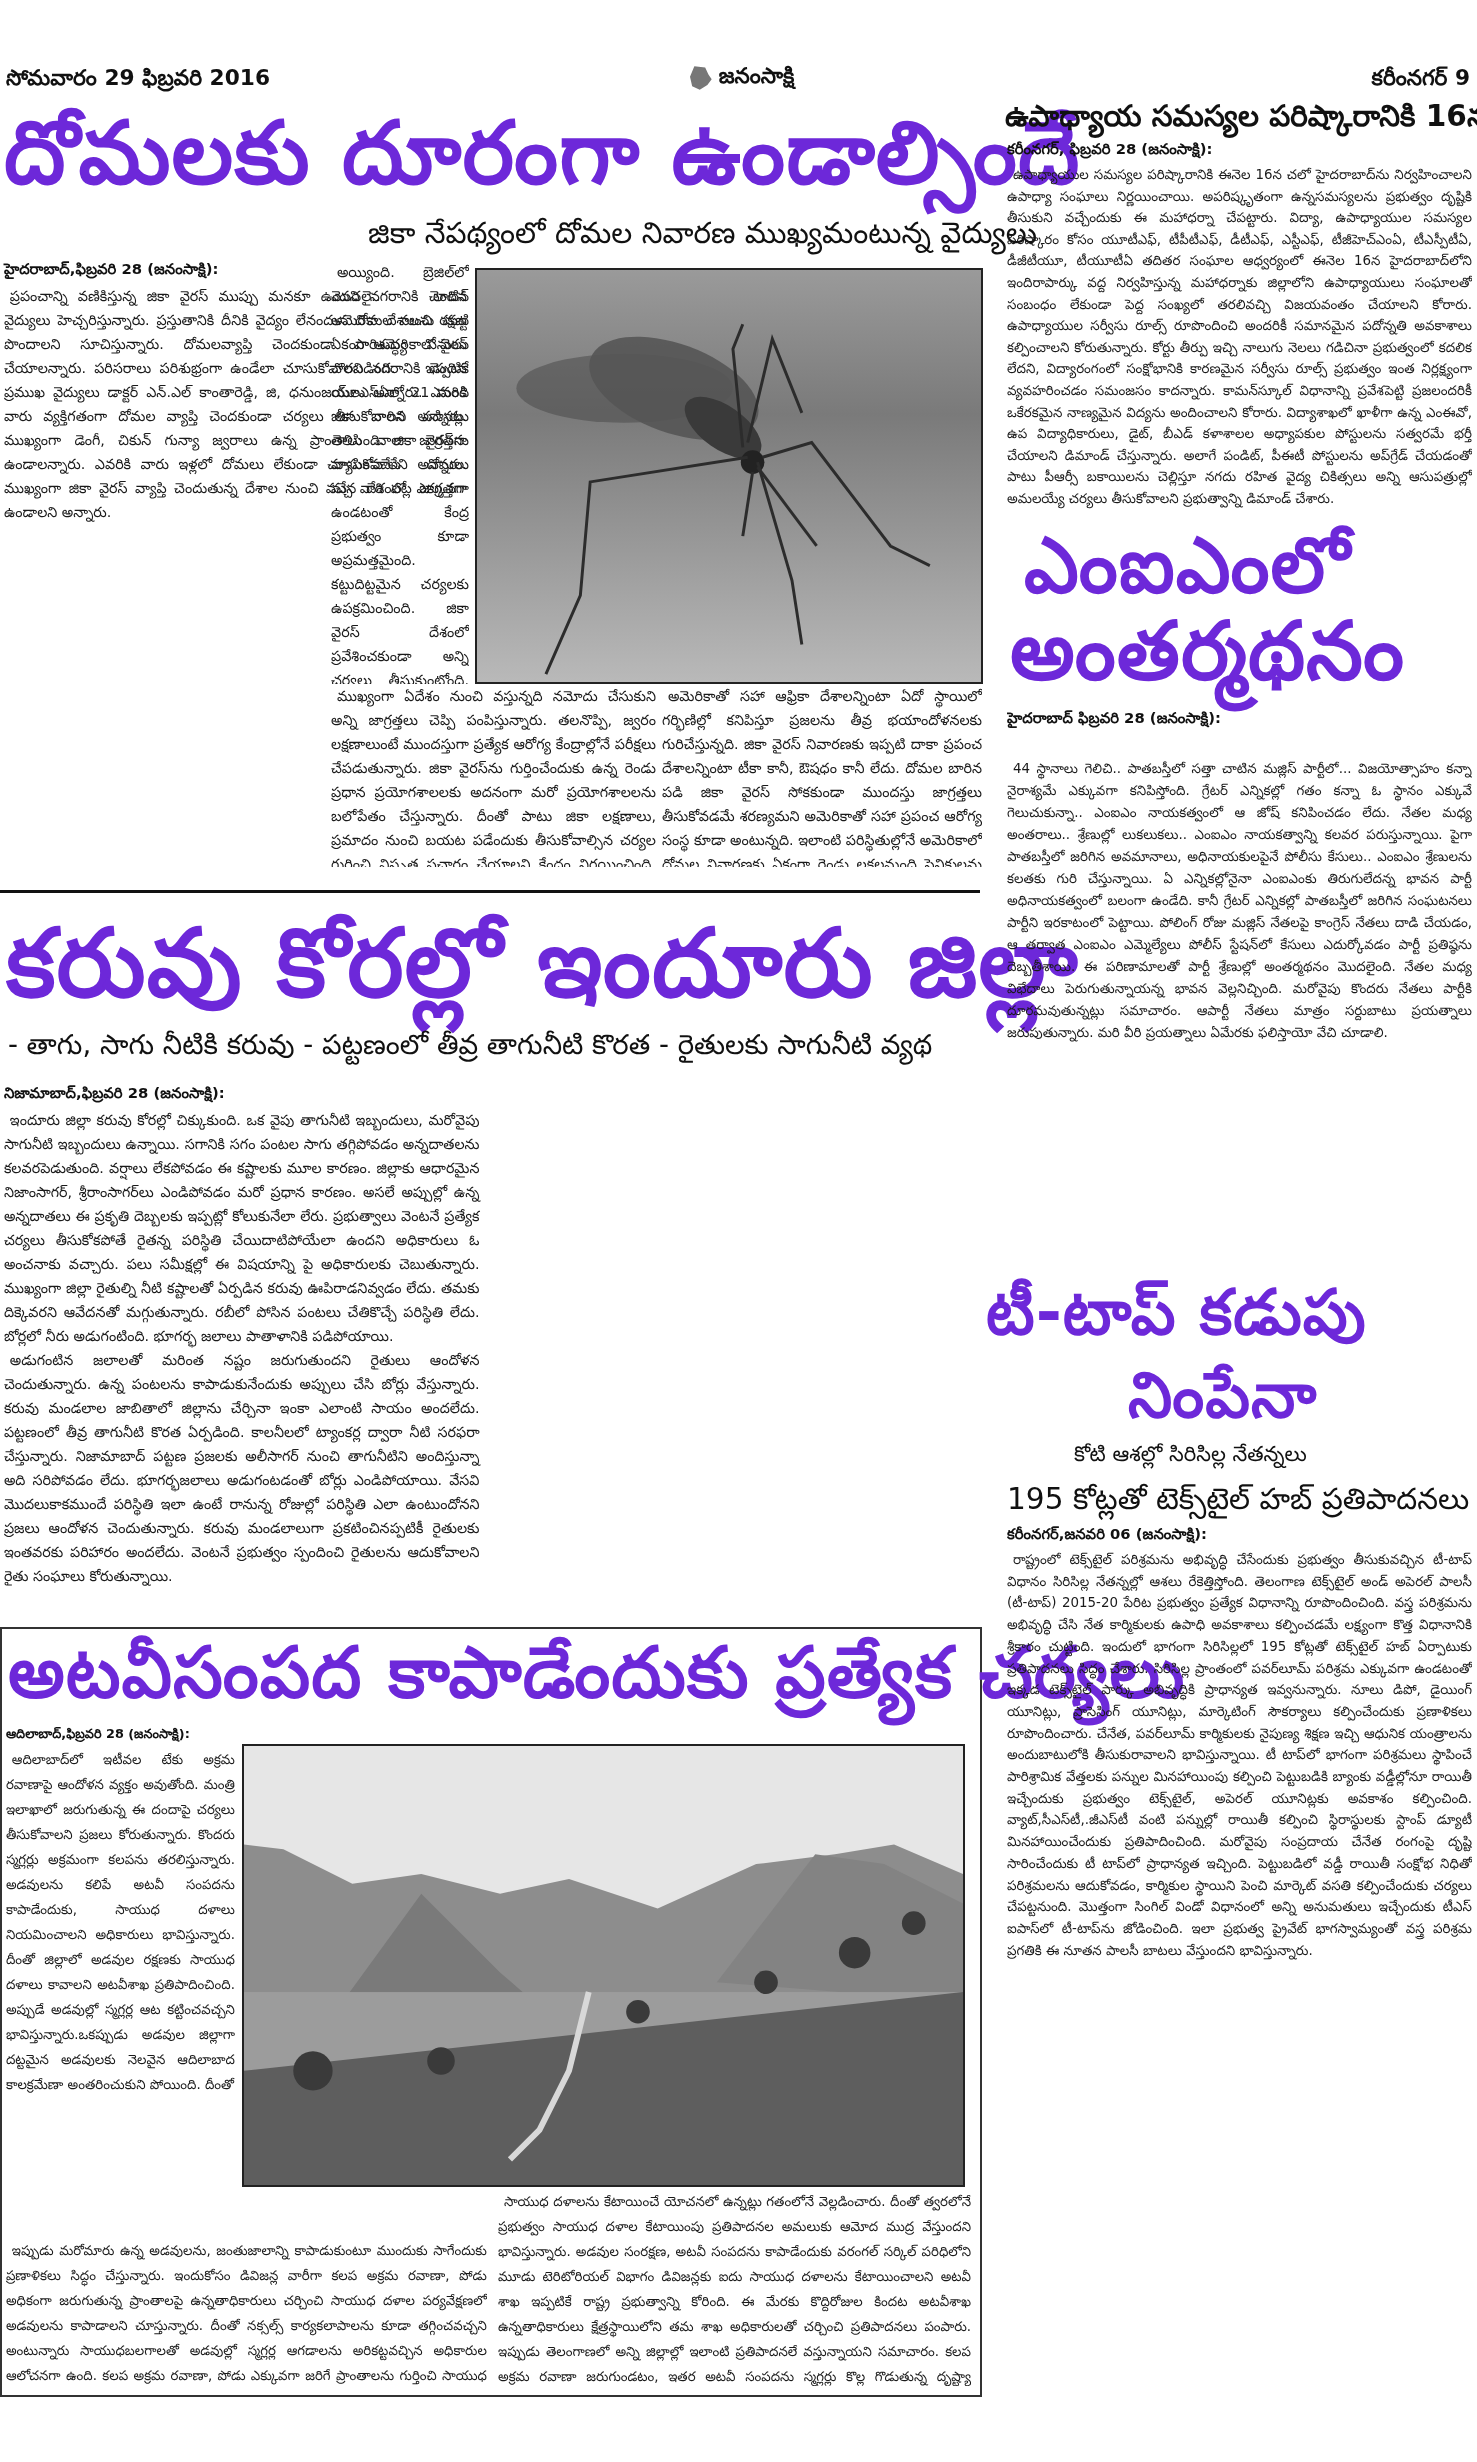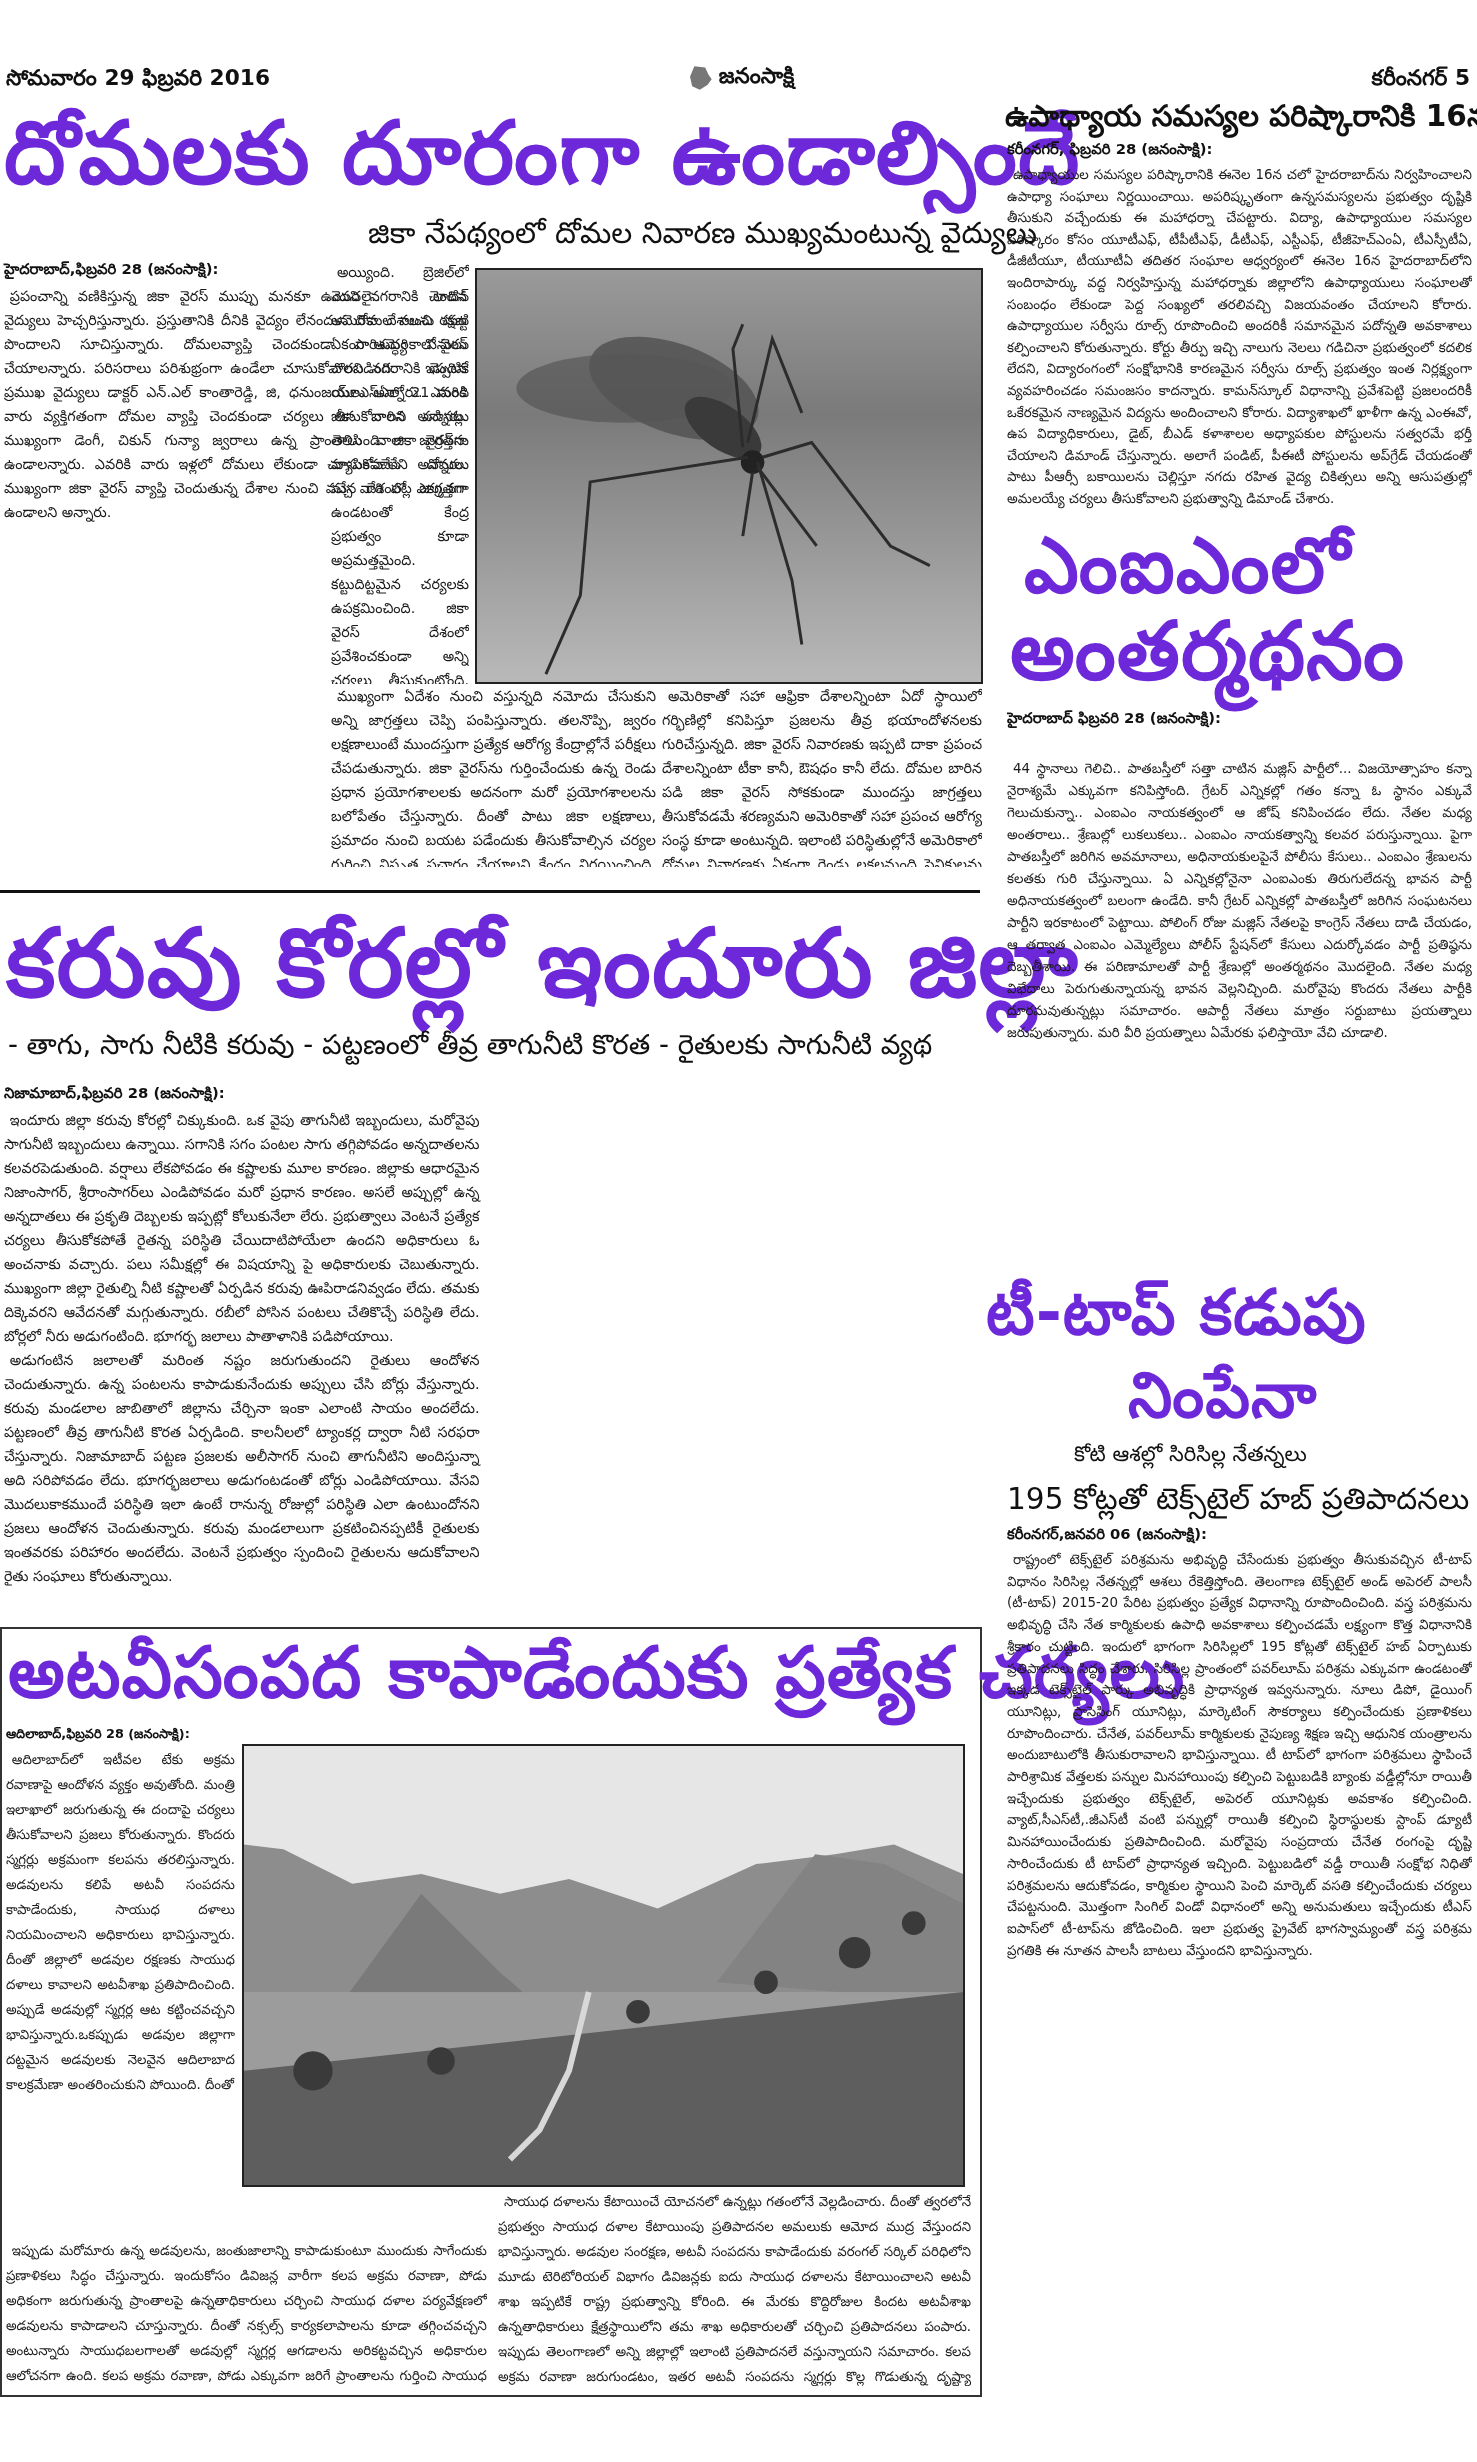--- a/index.html
+++ b/index.html
@@ -23,21 +23,21 @@
   .box{border:2px solid #333;}
 </style>
 </head>
 <body>
 
 <div class="abs hdr-date">సోమవారం 29 ఫిబ్రవరి 2016</div>
 <div class="abs hdr-logo">
   <span class="logo-map"></span>
   <span>జనంసాక్షి</span>
 </div>
-<div class="abs hdr-page">కరీంనగర్ 5</div>
+<div class="abs hdr-page">కరీంనగర్ 9</div>
 
 <div class="abs big-hl" style="left:3.9px;top:110px;font-size:87px;">దోమలకు దూరంగా ఉండాల్సిందే</div>
 <div class="abs sub-hl" style="left:345px;top:217px;font-size:29.6px;margin-left:23px;">జికా నేపథ్యంలో దోమల నివారణ ముఖ్యమంటున్న వైద్యులు</div>
 
 <div class="abs" style="left:3.9px;top:260px;width:463px;">
   <div class="dateline">హైదరాబాద్,ఫిబ్రవరి 28 (జనంసాక్షి):</div>
   <div class="body" style="height:591px;overflow:hidden;">
       <p>ప్రపంచాన్ని వణికిస్తున్న జికా వైరస్ ముప్పు మనకూ ఉందని నగరానికి చెందిన వైద్యులు హెచ్చరిస్తున్నారు. ప్రస్తుతానికి దీనికి వైద్యం లేనందున దోమల నుంచి రక్షణ పొందాలని సూచిస్తున్నారు. దోమలవ్యాప్తి చెందకుండా పారిశుద్ధ్య పనులు చేయాలన్నారు. పరిసరాలు పరిశుభ్రంగా ఉండేలా చూసుకోవాలని నగరానికి చెందిన ప్రముఖ వైద్యులు డాక్టర్ ఎన్.ఎల్ కాంతారెడ్డి, జి, ధనుంజయ్‌లు అన్నారు. ఎవరికి వారు వ్యక్తిగతంగా దోమల వ్యాప్తి చెందకుండా చర్యలు తీసుకోవాలని అన్నారు. ముఖ్యంగా డెంగీ, చికున్ గున్యా జ్వరాలు ఉన్న ప్రాంతాలు చాలా జాగ్రత్తగా ఉండాలన్నారు. ఎవరికి వారు ఇళ్లలో దోమలు లేకుండా చూసుకోవాలని అన్నారు. ముఖ్యంగా జికా వైరస్ వ్యాప్తి చెందుతున్న దేశాల నుంచి వచ్చే వారి పట్ల జాగ్రత్తగా ఉండాలని అన్నారు.</p>
     </div>
 </div>

